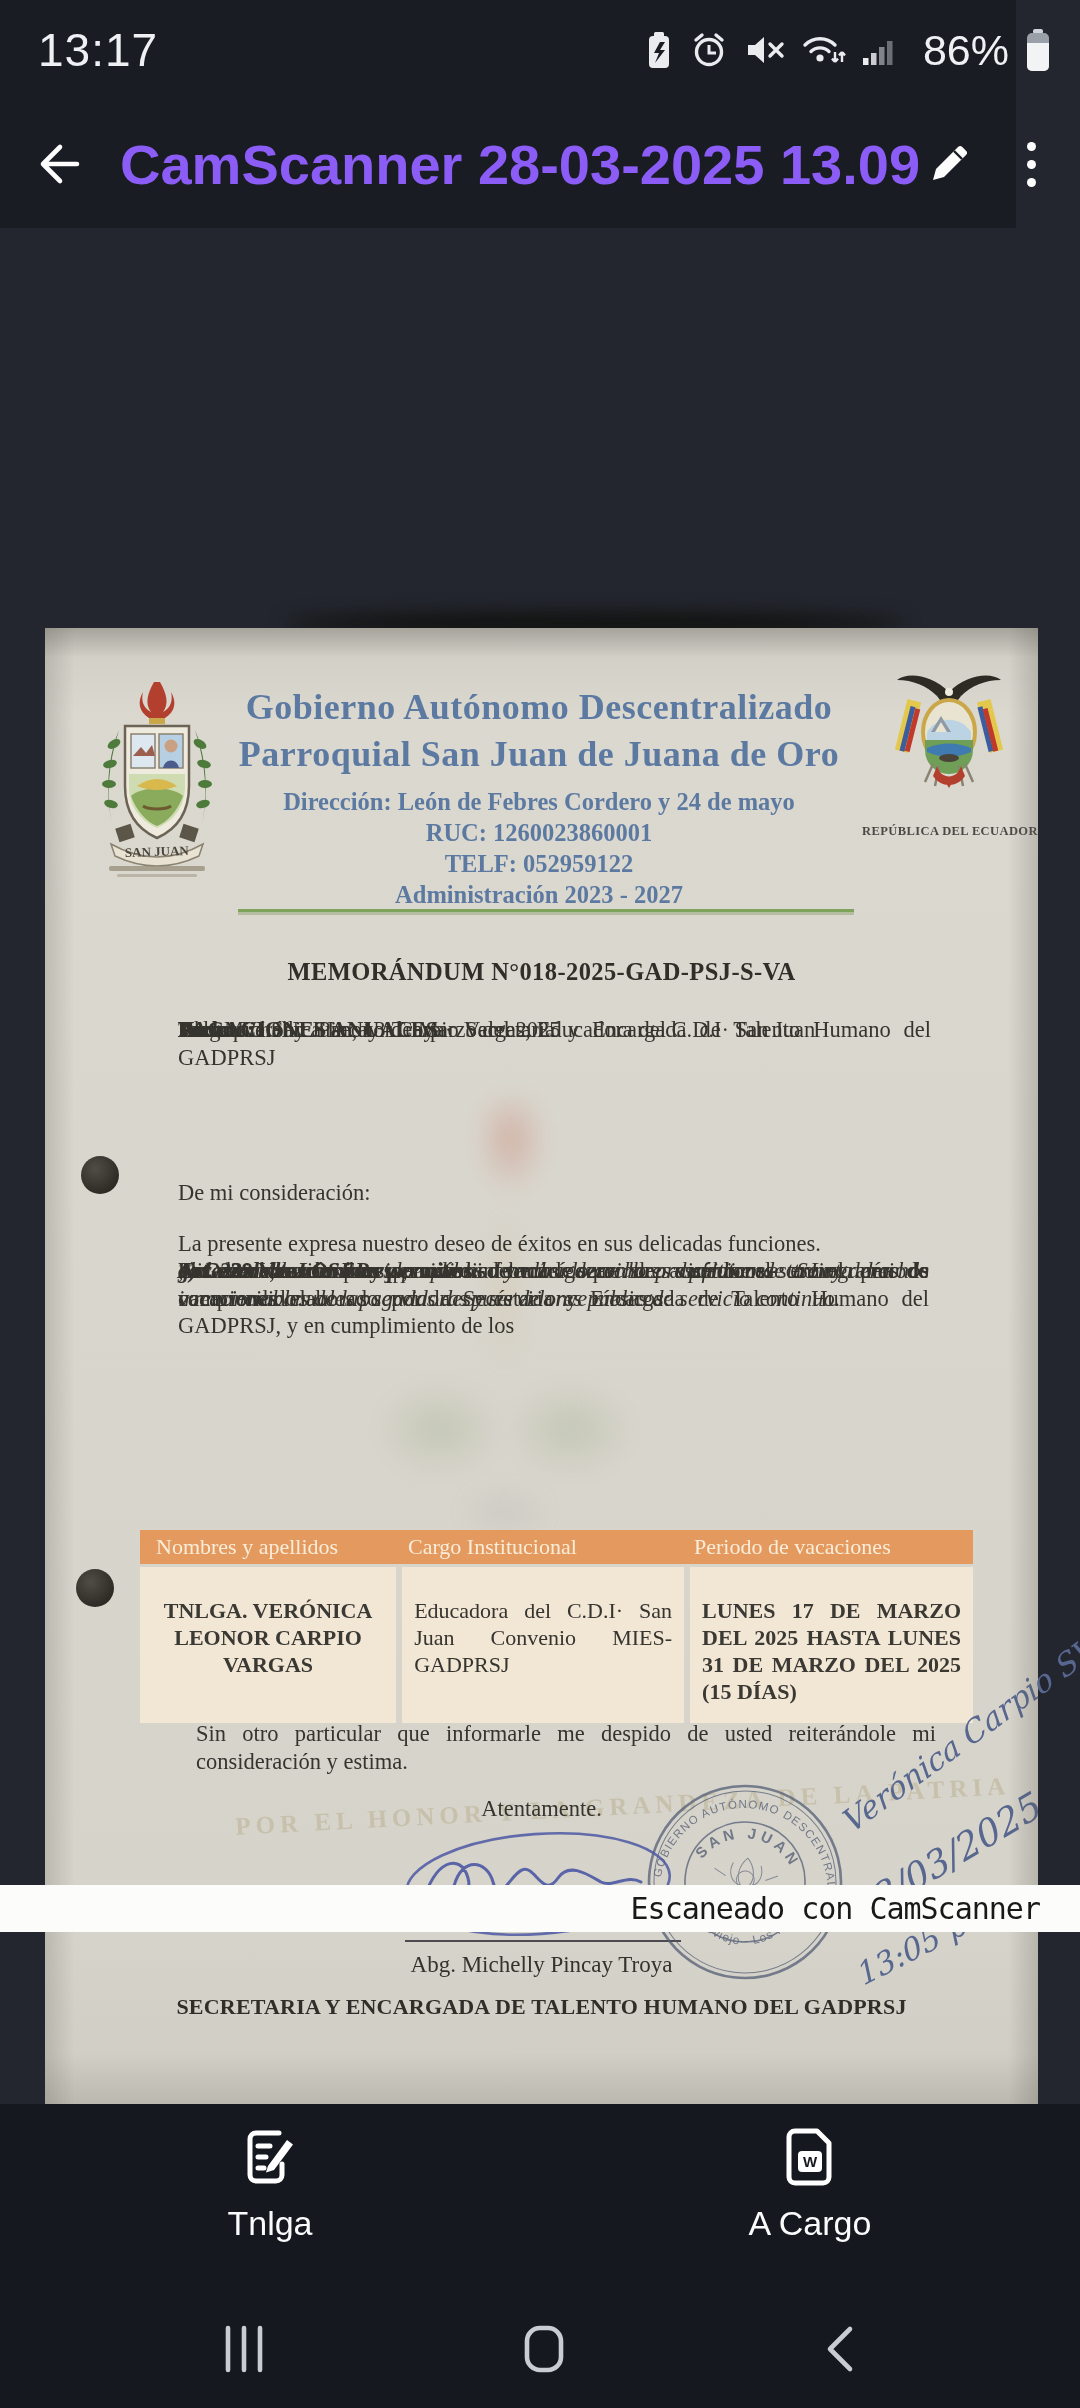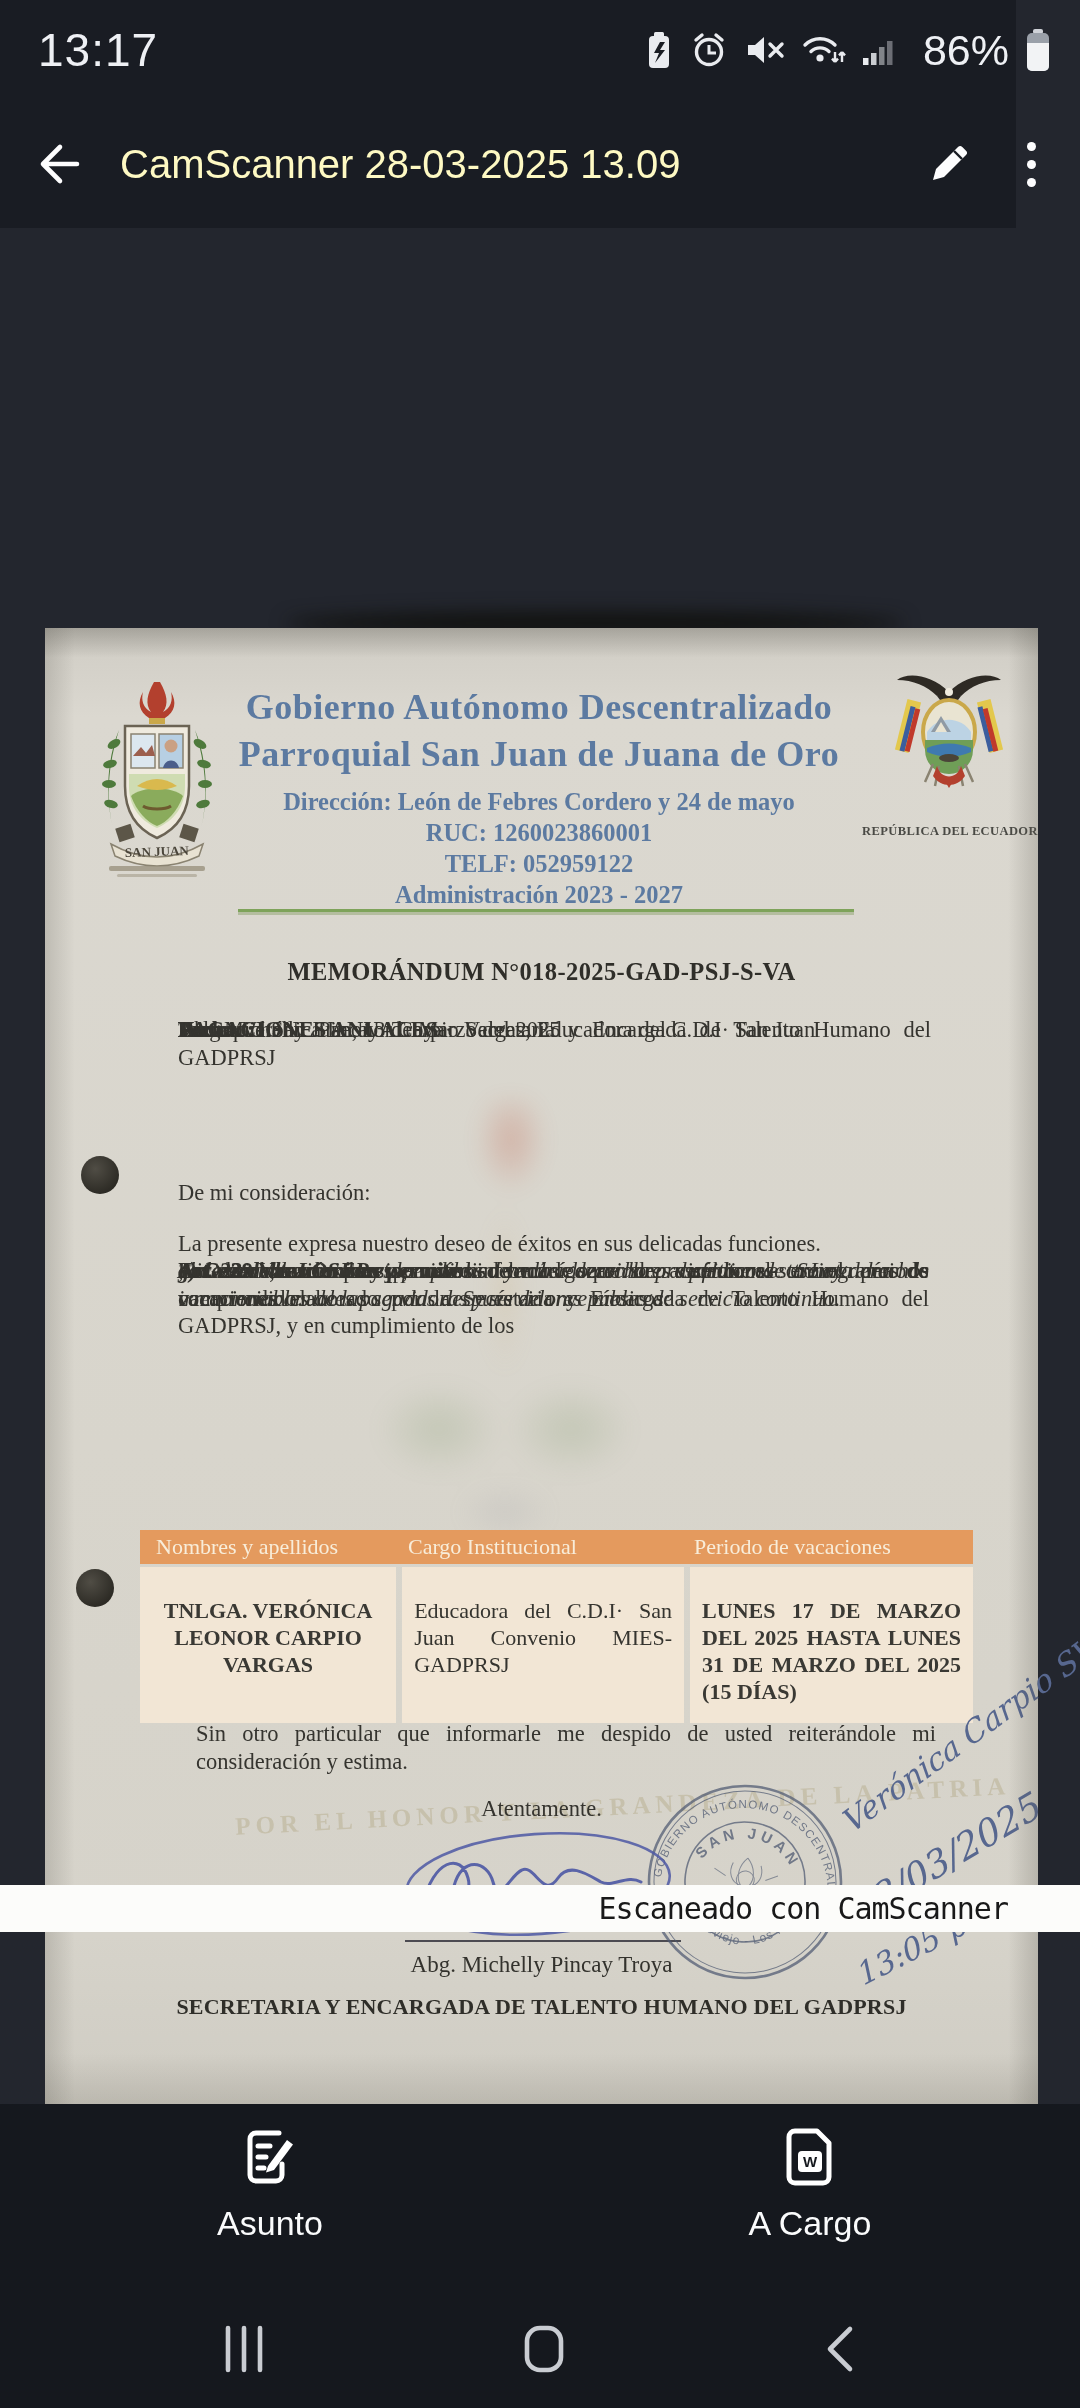--- a/index.html
+++ b/index.html
@@ -8,21 +8,21 @@
 
   
   .top-chrome{position:absolute;top:0;left:0;width:1016px;height:228px;background:#191c23;z-index:30;}
   .status-bar{position:absolute;top:0;left:0;width:1080px;height:100px;display:flex;align-items:center;justify-content:space-between;padding:0 28px 0 38px;box-sizing:border-box;}
   .status-time{font-size:46px;color:#eef0f4;font-weight:500;letter-spacing:1px;}
   .status-icons{display:flex;align-items:center;gap:15px;}
   .status-icons svg{display:block;}
   .batt-pct{font-size:43px;color:#eef0f4;margin-left:12px;}
   .app-bar{position:absolute;top:100px;left:0;width:1080px;height:128px;display:flex;align-items:center;padding:0 30px;box-sizing:border-box;}
   .icon-btn{background:none;border:none;padding:0;display:flex;align-items:center;justify-content:center;cursor:pointer;}
-  .app-title{color:#fef9c3;font-size:40px;font-weight:400;margin-left:38px;flex:1;white-space:nowrap;overflow:hidden;}
+  .app-title{color:#8b5cf6;font-size:56px;font-weight:700;margin-left:38px;flex:1;white-space:nowrap;overflow:hidden;}
   .overflow-dots{display:flex;flex-direction:column;gap:9px;margin-left:52px;margin-right:14px;}
   .overflow-dots i{width:9px;height:9px;border-radius:50%;background:#fdfdfe;}
 
   
   .content{position:absolute;top:228px;left:0;width:1080px;height:1876px;background:#23262e;z-index:1;}
   .paper-shadow{position:absolute;left:285px;top:384px;width:620px;height:22px;background:rgba(12,12,8,.8);border-radius:50%;filter:blur(9px);}
   .paper{position:absolute;left:45px;top:400px;width:993px;height:1485px;
     background:linear-gradient(180deg,#cfccc4 0%,#dbd8d0 6%,#d8d5cc 55%,#d6d3ca 88%,#cfccc3 100%);
     font-family:"Liberation Serif","DejaVu Serif",serif;color:#35342f;z-index:2;}
   .paper *{position:absolute;margin:0;}
@@ -85,21 +85,21 @@
     radial-gradient(ellipse 88px 66px at 72% 72%, rgba(112,142,92,.6), transparent 72%),
     radial-gradient(ellipse 70px 40px at 50% 90%, rgba(150,150,160,.5), transparent 70%);}
   .hole{width:38px;height:38px;border-radius:50%;background:radial-gradient(circle at 38% 34%,#504d45,#2d2b25 72%);z-index:5;}
   .hole-1{left:36px;top:528px;}
   .hole-2{left:31px;top:941px;}
   .paper-edge{left:0;top:0;width:100%;height:100%;z-index:6;pointer-events:none;
     background:linear-gradient(90deg,rgba(90,88,80,.22) 0,transparent 3%,transparent 97%,rgba(90,88,80,.25) 100%),
                linear-gradient(180deg,rgba(60,58,50,.28) 0,transparent 2%,transparent 96%,rgba(100,96,86,.22) 100%);}
 
   .scan-strip{position:absolute;left:0;top:1657px;width:1080px;height:47px;background:#fcfcfa;z-index:3;
-    display:flex;align-items:center;justify-content:flex-end;padding-right:72px;box-sizing:border-box;}
+    display:flex;align-items:center;justify-content:flex-end;padding-right:40px;box-sizing:border-box;}
   .scan-strip span{font-family:"DejaVu Sans Mono","Liberation Mono",monospace;font-size:30px;color:#191919;letter-spacing:-1px;}
 
   
   .bottom-bar{position:absolute;left:0;top:2104px;width:1080px;height:304px;background:#15181e;z-index:30;}
   .toolbar{position:absolute;top:8px;left:0;width:1080px;display:flex;}
   .tb-item{flex:1;display:flex;flex-direction:column;align-items:center;gap:16px;padding-top:14px;background:none;border:none;cursor:pointer;}
   .tb-item svg{display:block;}
   .tb-label{color:#fafbfc;font-size:34px;font-weight:500;font-family:"Liberation Sans",sans-serif;}
   .navbar{position:absolute;left:0;top:185px;width:1080px;height:119px;display:flex;align-items:center;justify-content:space-between;padding:0 218px;box-sizing:border-box;}
   .nav-btn{background:none;border:none;padding:0;cursor:pointer;display:flex;align-items:center;}
@@ -366,21 +366,21 @@
   <div class="bottom-bar">
     <div class="toolbar">
       <button class="tb-item">
         <span>
           <svg width="62" height="62" viewBox="0 0 62 62">
               <path d="M40 7 H17 a6 6 0 0 0 -6 6 v36 a6 6 0 0 0 6 6 h20 a6 6 0 0 0 6 -6 V38" fill="none" stroke="#fff" stroke-width="5" stroke-linecap="round"></path>
               <path d="M19 20 h12 M19 31 h8 M19 42 h6" stroke="#fff" stroke-width="5" stroke-linecap="round"></path>
               <path d="M29 40 L48 14 l6 4.5 L35 44 l-8 2.5 z" fill="#fff"></path>
             </svg>
         </span>
-        <span class="tb-label">Asunto</span>
+        <span class="tb-label">Tnlga</span>
       </button>
       <button class="tb-item">
         <span>
           <svg width="62" height="62" viewBox="0 0 62 62">
               <path d="M16 5 h22 l12 12 v34 a6 6 0 0 1 -6 6 H16 a6 6 0 0 1 -6 -6 V11 a6 6 0 0 1 6 -6 z" fill="none" stroke="#fff" stroke-width="5" stroke-linejoin="round"></path>
               <rect x="19" y="25" width="24" height="21" rx="4" fill="#fff"></rect>
               <text x="31" y="41" text-anchor="middle" font-family="Liberation Sans,sans-serif" font-size="15" font-weight="bold" fill="#15181e">W</text>
             </svg>
         </span>
         <span class="tb-label">A Cargo</span>

